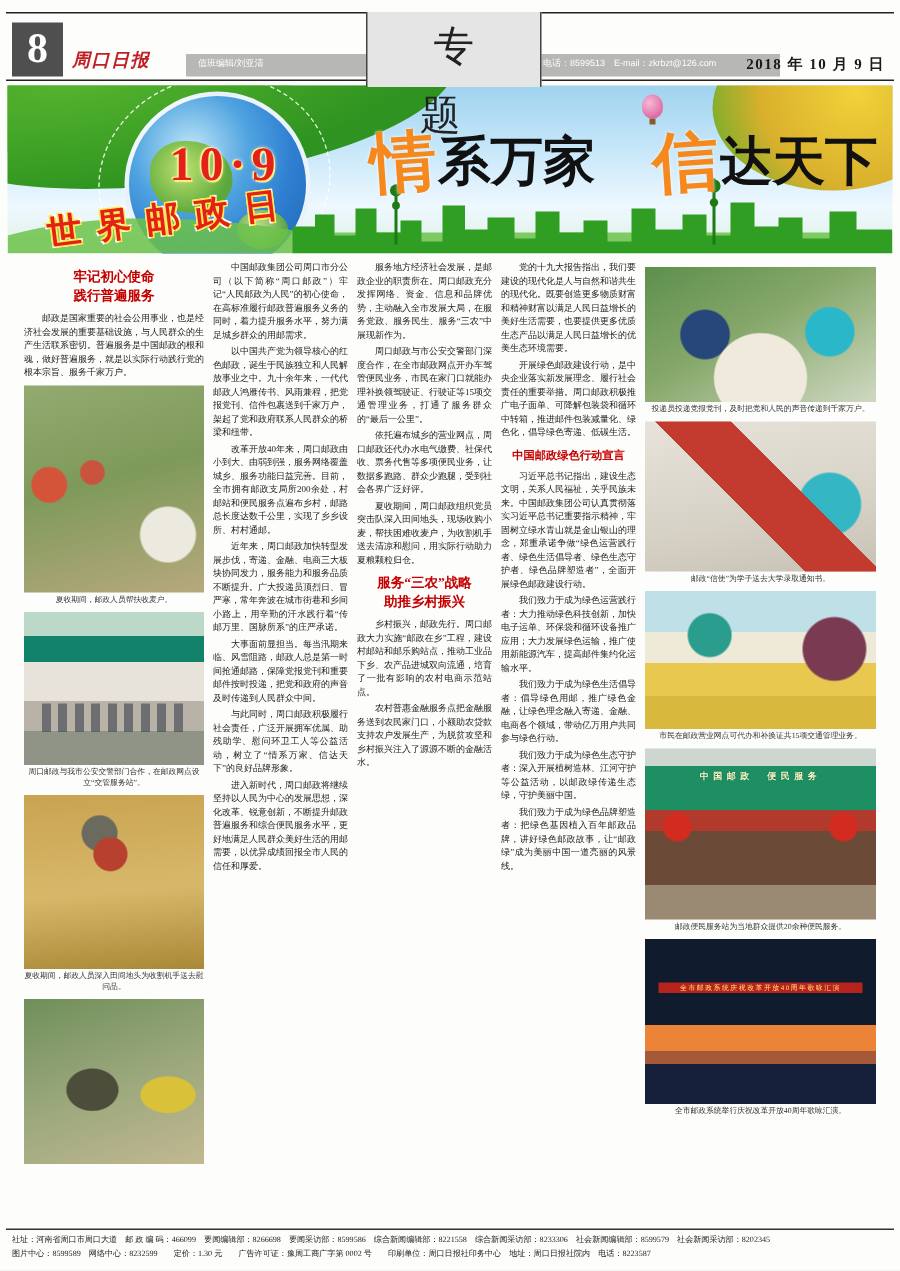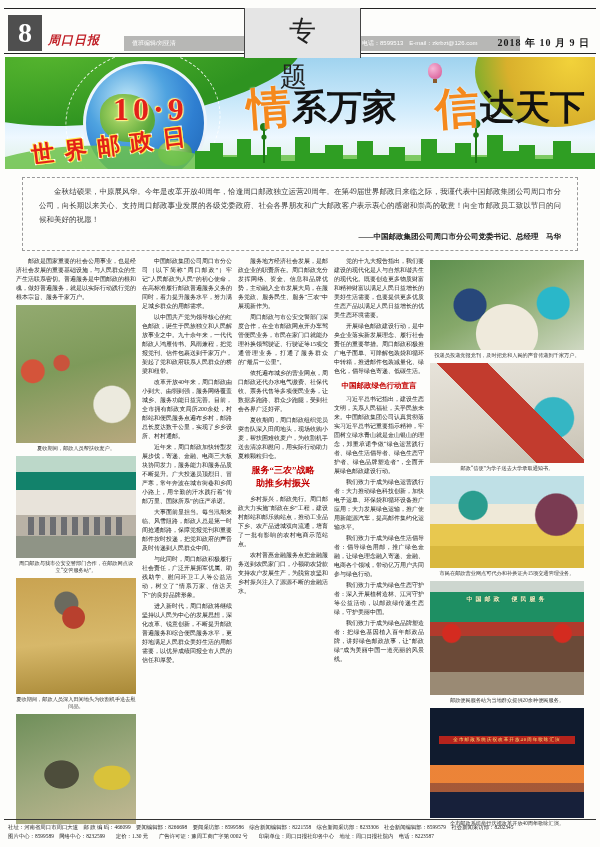--- a/index.html
+++ b/index.html
@@ -152,28 +152,28 @@
         <rect x="258" y="6" width="2" height="40"></rect>
           <circle cx="259" cy="10" r="4"></circle>
           <circle cx="259" cy="20" r="2.6"></circle>
         <rect x="470" y="2" width="2" height="44"></rect>
           <circle cx="471" cy="7" r="4.4"></circle>
           <circle cx="471" cy="18" r="2.8"></circle>
       </g>
     </svg>
   </div>
 
-  <div class="intro">
-    <p>金秋结硕果，中原展风华。今年是改革开放40周年，恰逢周口邮政独立运营20周年。在第49届世界邮政日来临之际，我谨代表中国邮政集团公司周口市分公司，向长期以来关心、支持周口邮政事业发展的各级党委政府、社会各界朋友和广大邮政客户表示衷心的感谢和崇高的敬意！向全市邮政员工致以节日的问候和美好的祝愿！</p>
-    <p class="sig">——中国邮政集团公司周口市分公司党委书记、总经理　马华</p>
-  </div>
 
   <div class="main">
 
     <div class="col">
+      <div class="h-red">
+        <div>牢记初心使命</div>
+        <div>践行普遍服务</div>
+      </div>
       <p>邮政是国家重要的社会公用事业，也是经济社会发展的重要基础设施，与人民群众的生产生活联系密切。普遍服务是中国邮政的根和魂，做好普遍服务，就是以实际行动践行党的根本宗旨、服务千家万户。</p>
       <div class="photo ph-aid"></div>
       <div class="caption">夏收期间，邮政人员帮扶收麦户。</div>
       <div class="photo ph-office"></div>
       <div class="caption">周口邮政与我市公安交警部门合作，在邮政网点设立“交管服务站”。</div>
       <div class="photo ph-harvest"></div>
       <div class="caption">夏收期间，邮政人员深入田间地头为收割机手送去慰问品。</div>
       <div class="photo ph-postman"></div>
 
     </div>

